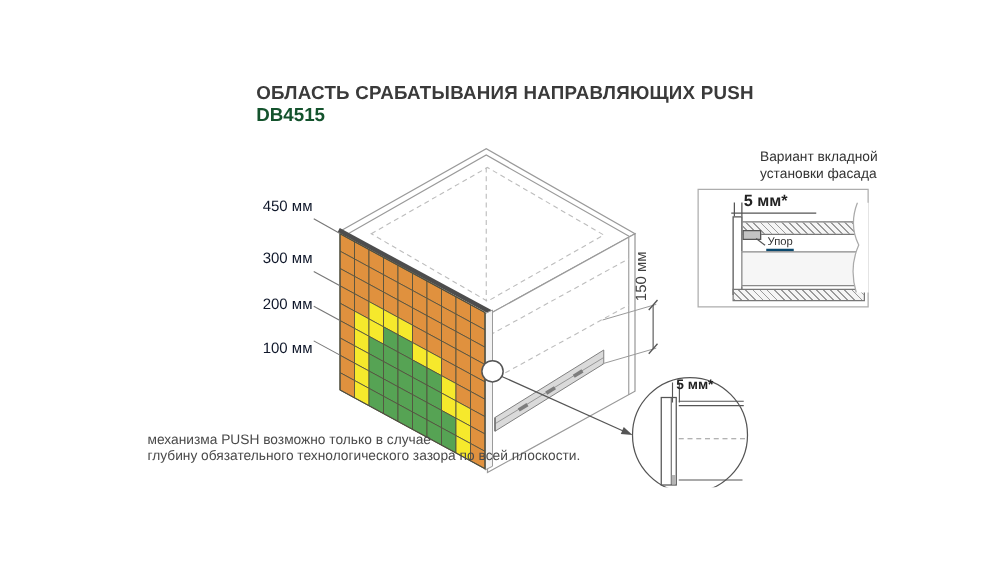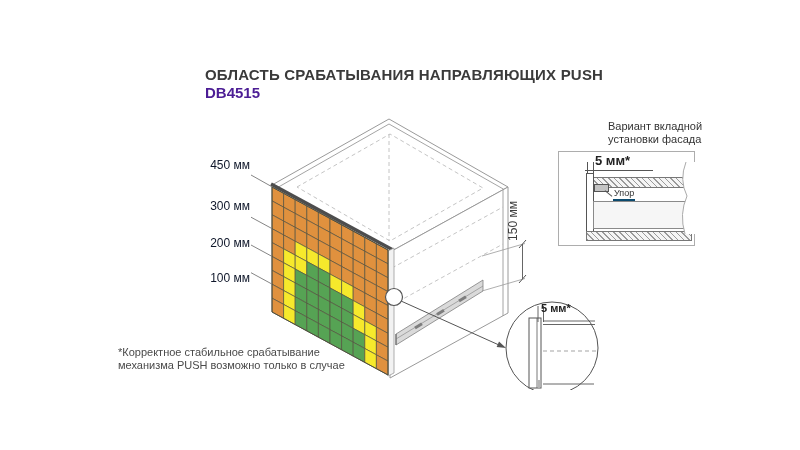--- a/index.html
+++ b/index.html
@@ -1,21 +1,21 @@
 <!DOCTYPE html>
 <html><head>
 <meta charset="utf-8">
 <style>
   html,body{margin:0;padding:0;background:#fff;}
   .page{position:relative;width:800px;height:390px;background:#fff;overflow:hidden;
         font-family:"Liberation Sans",sans-serif;color:#3c3c3c;}
   .scene{position:absolute;left:0;top:0;width:800px;height:450px;}
   .abs{position:absolute;}
   .title-line1{left:205px;top:66px;font-size:15px;font-weight:bold;color:#3a3a3a;letter-spacing:.2px;}
-  .title-line2{left:205px;top:84px;font-size:15px;font-weight:bold;color:#4c1d95;}
+  .title-line2{left:205px;top:84px;font-size:15px;font-weight:bold;color:#14532d;}
   .dim-label{width:52px;text-align:right;font-size:12px;color:#0f172a;}
   .dl-450{left:198px;top:158px;} .dl-300{left:198px;top:199px;}
   .dl-200{left:198px;top:236px;} .dl-100{left:198px;top:271px;}
   .side-dim{left:488px;top:214px;width:50px;text-align:center;font-size:12px;color:#3f3f3f;
             transform:rotate(-90deg);}
   .inset-header{left:564px;top:120px;font-size:11px;line-height:13px;color:#333;margin-left:44px;}
   .inset-box{left:558px;top:151px;width:135px;height:93px;border:1px solid #adadad;background:#fff;}
   .inset-box .hatch{position:absolute;border:1px solid #777;
      background:repeating-linear-gradient(45deg,#9a9a9a 0px,#9a9a9a 1px,#f5f5f5 1px,#f5f5f5 4px);}
   .ins-hatch-top{left:34px;top:25px;width:97px;height:9px;}
@@ -213,17 +213,17 @@
     <div class="hatch ins-hatch-bot"></div>
     <svg class="ins-wave" width="16" height="80" viewBox="0 0 16 80">
       <path d="M7 0 Q0 18 8 34 Q0 52 6 72 L16 72 L16 0 Z" fill="#ffffff"></path>
       <path d="M7 0 Q0 18 8 34 Q0 52 6 72" fill="none" stroke="#aaaaaa" stroke-width="1"></path>
     </svg>
   </div>
 
   <div class="abs detail-gap">5 мм*</div>
 
   <div class="abs footnote">
-    <div>*Корректное стабильное срабатывание</div>
     <div>механизма PUSH возможно только в случае</div>
+    <div>глубину обязательного технологического зазора по всей плоскости.</div>
   </div>
 
 </div>
 
 </body></html>

